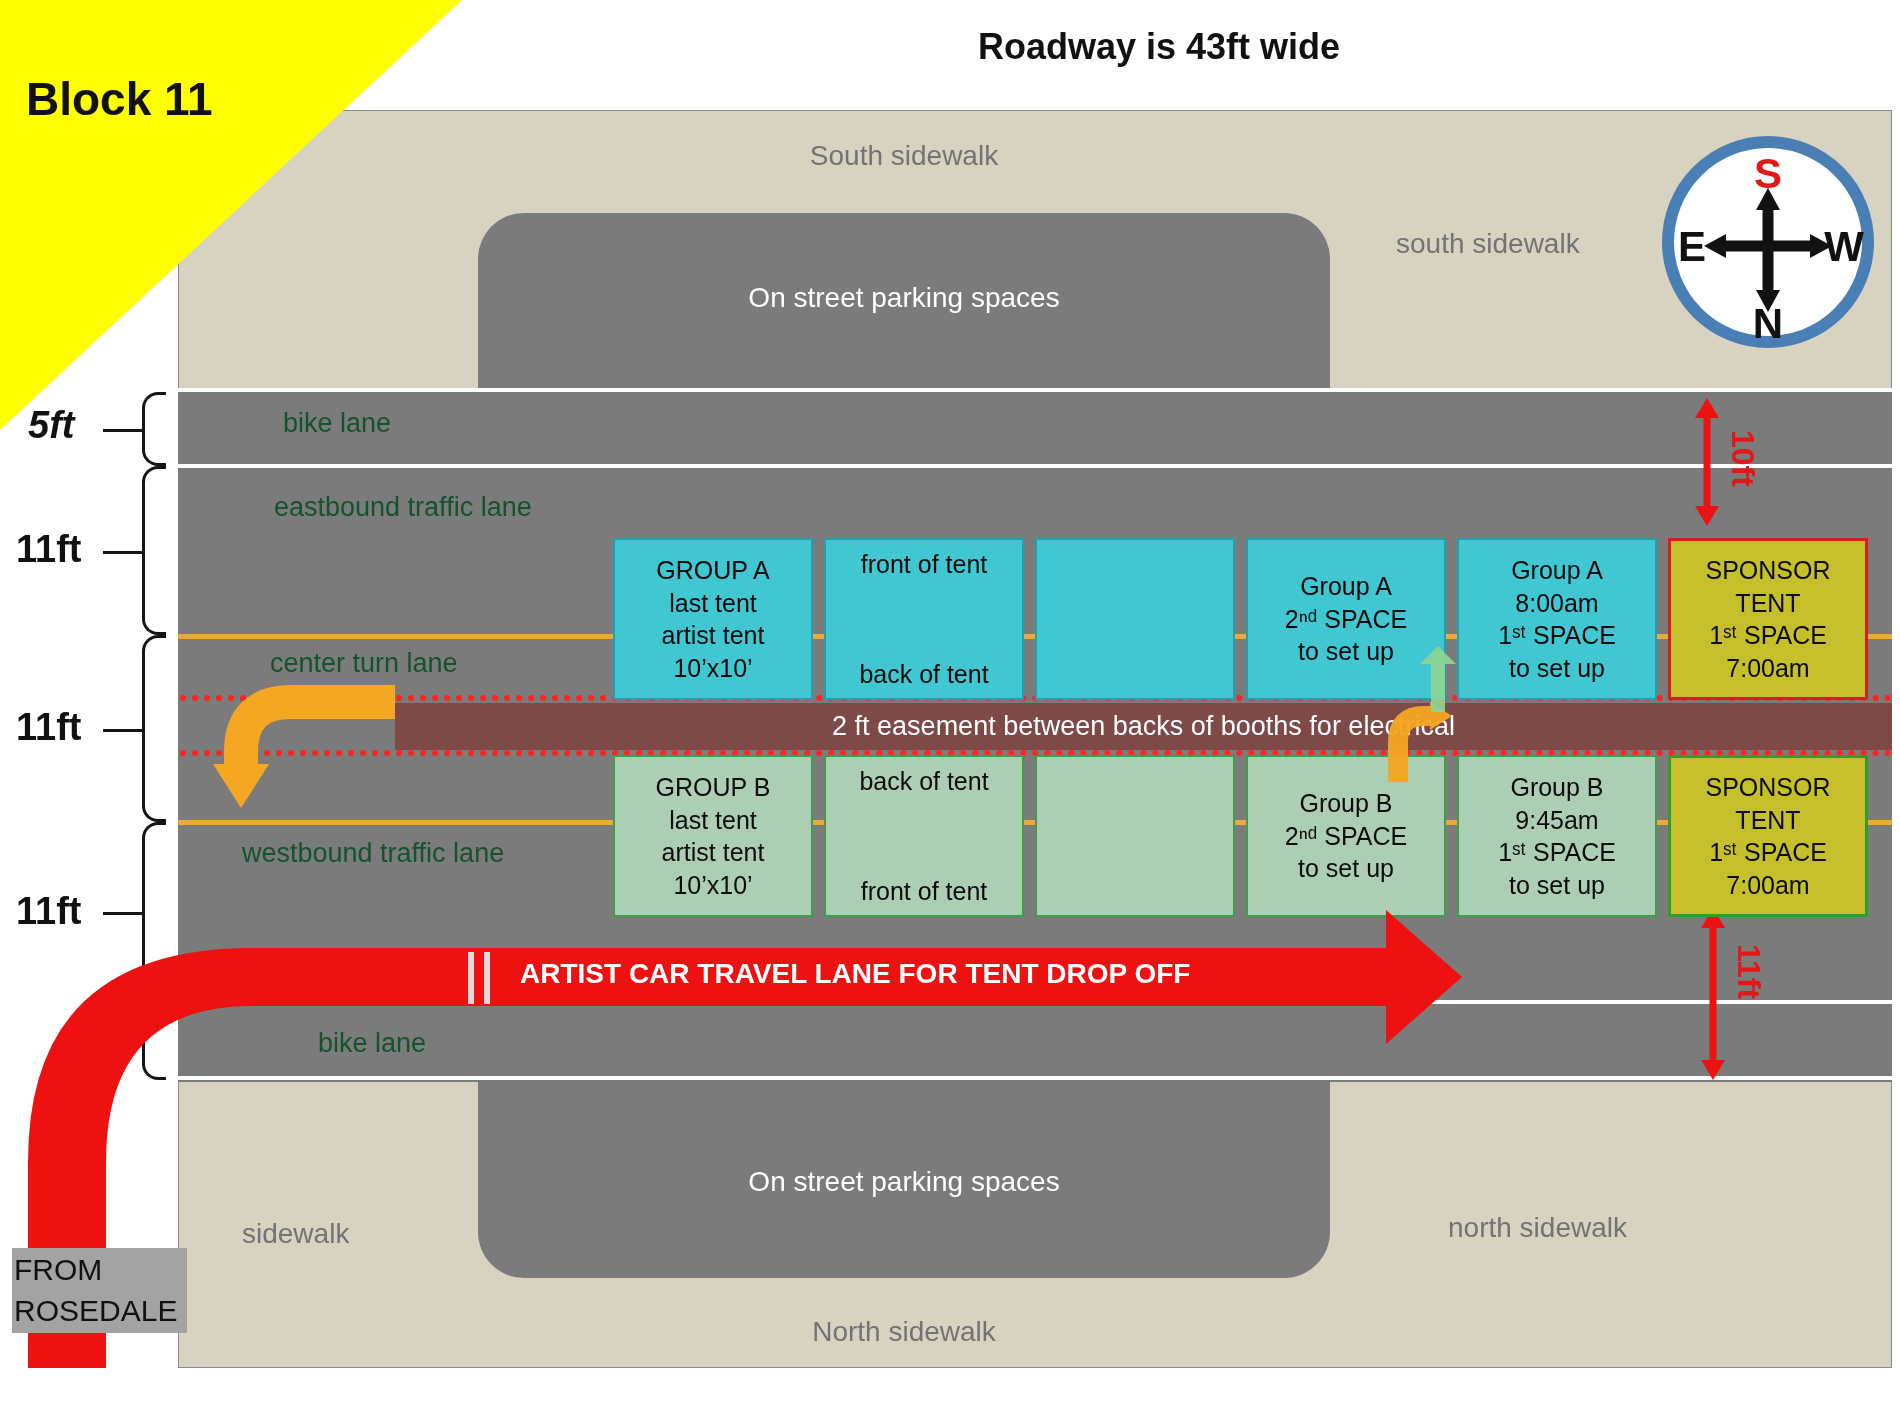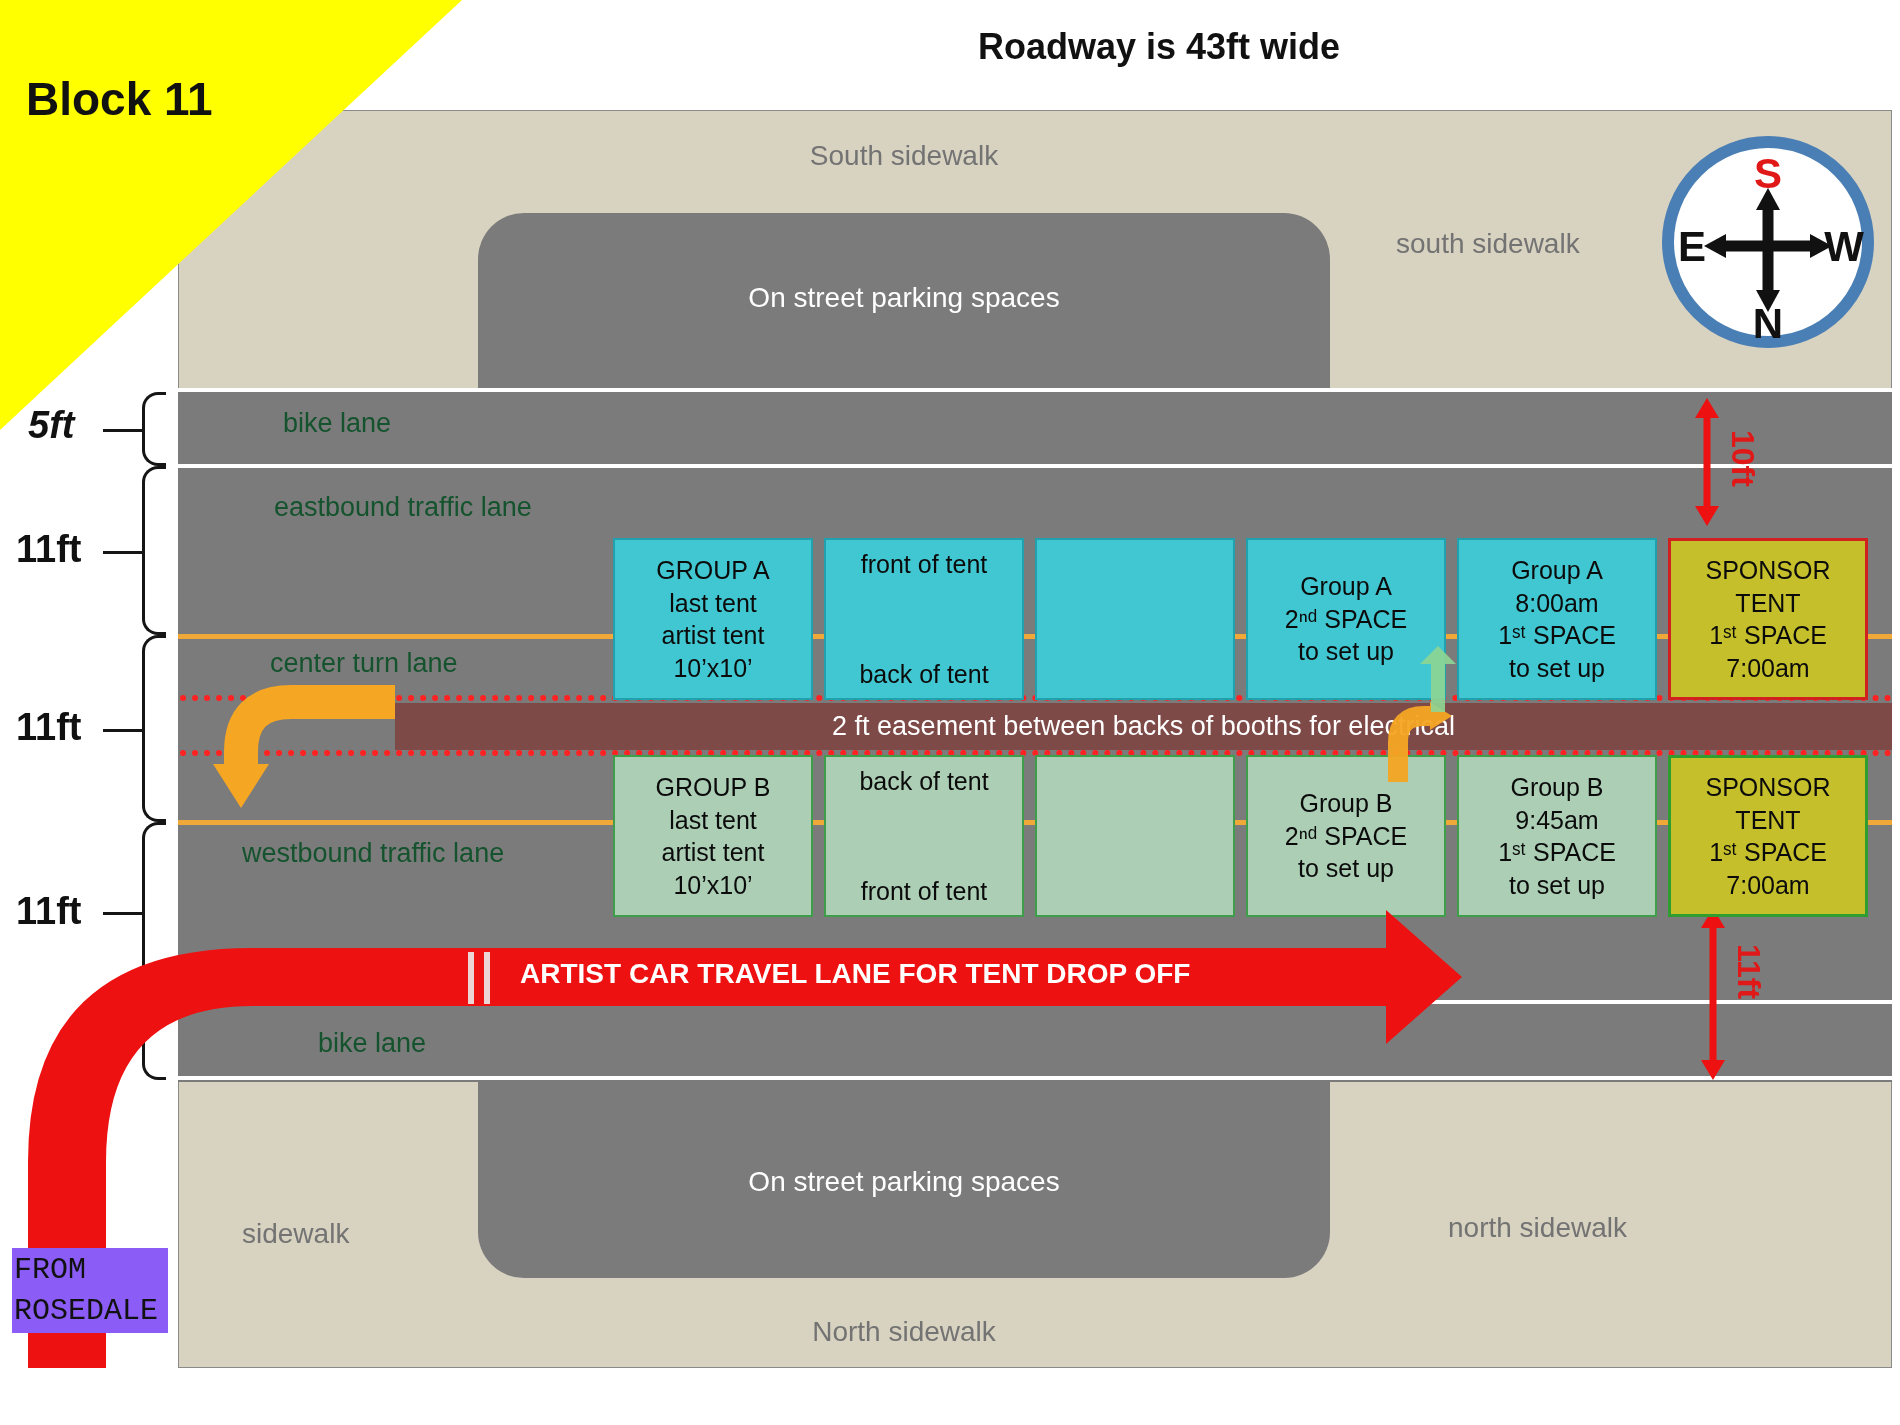--- a/index.html
+++ b/index.html
@@ -45,22 +45,22 @@
          border-radius:16px 0 0 16px;z-index:2;box-sizing:border-box;}
   .brace .tick{position:absolute;left:-42px;top:50%;width:42px;height:0;border-top:3px solid #151515;}
   .mlabel{font-size:38px;font-weight:600;z-index:2;white-space:nowrap;}
   .vtext{writing-mode:vertical-rl;color:#e11818;font-size:32px;font-weight:600;z-index:3;}
 
   .arrow-svg{left:0;top:0;z-index:5;pointer-events:none;}
   .arrow-text{left:520px;top:958px;color:#fff;font-size:28px;font-weight:700;z-index:6;white-space:nowrap;}
   .dash{top:952px;width:6px;height:52px;background:rgba(235,235,235,0.9);z-index:6;}
   .mini{z-index:6;pointer-events:none;}
 
-  .from{left:12px;top:1248px;z-index:7;background:#8b5cf6;font-size:30px;line-height:1.35;
-        padding:2px 10px 2px 2px;font-family:Liberation Mono, monospace;}
+  .from{left:12px;top:1248px;z-index:7;background:#a3a3a3;font-size:30px;line-height:1.35;
+        padding:2px 10px 2px 2px;}
   .compass{z-index:3;}
 </style>
 </head>
 <body>
 
 <div class="stage">
 
   <div class="abs frame"></div>
   <div class="abs parking-top"></div>
   <div class="abs parking-bottom"></div>

